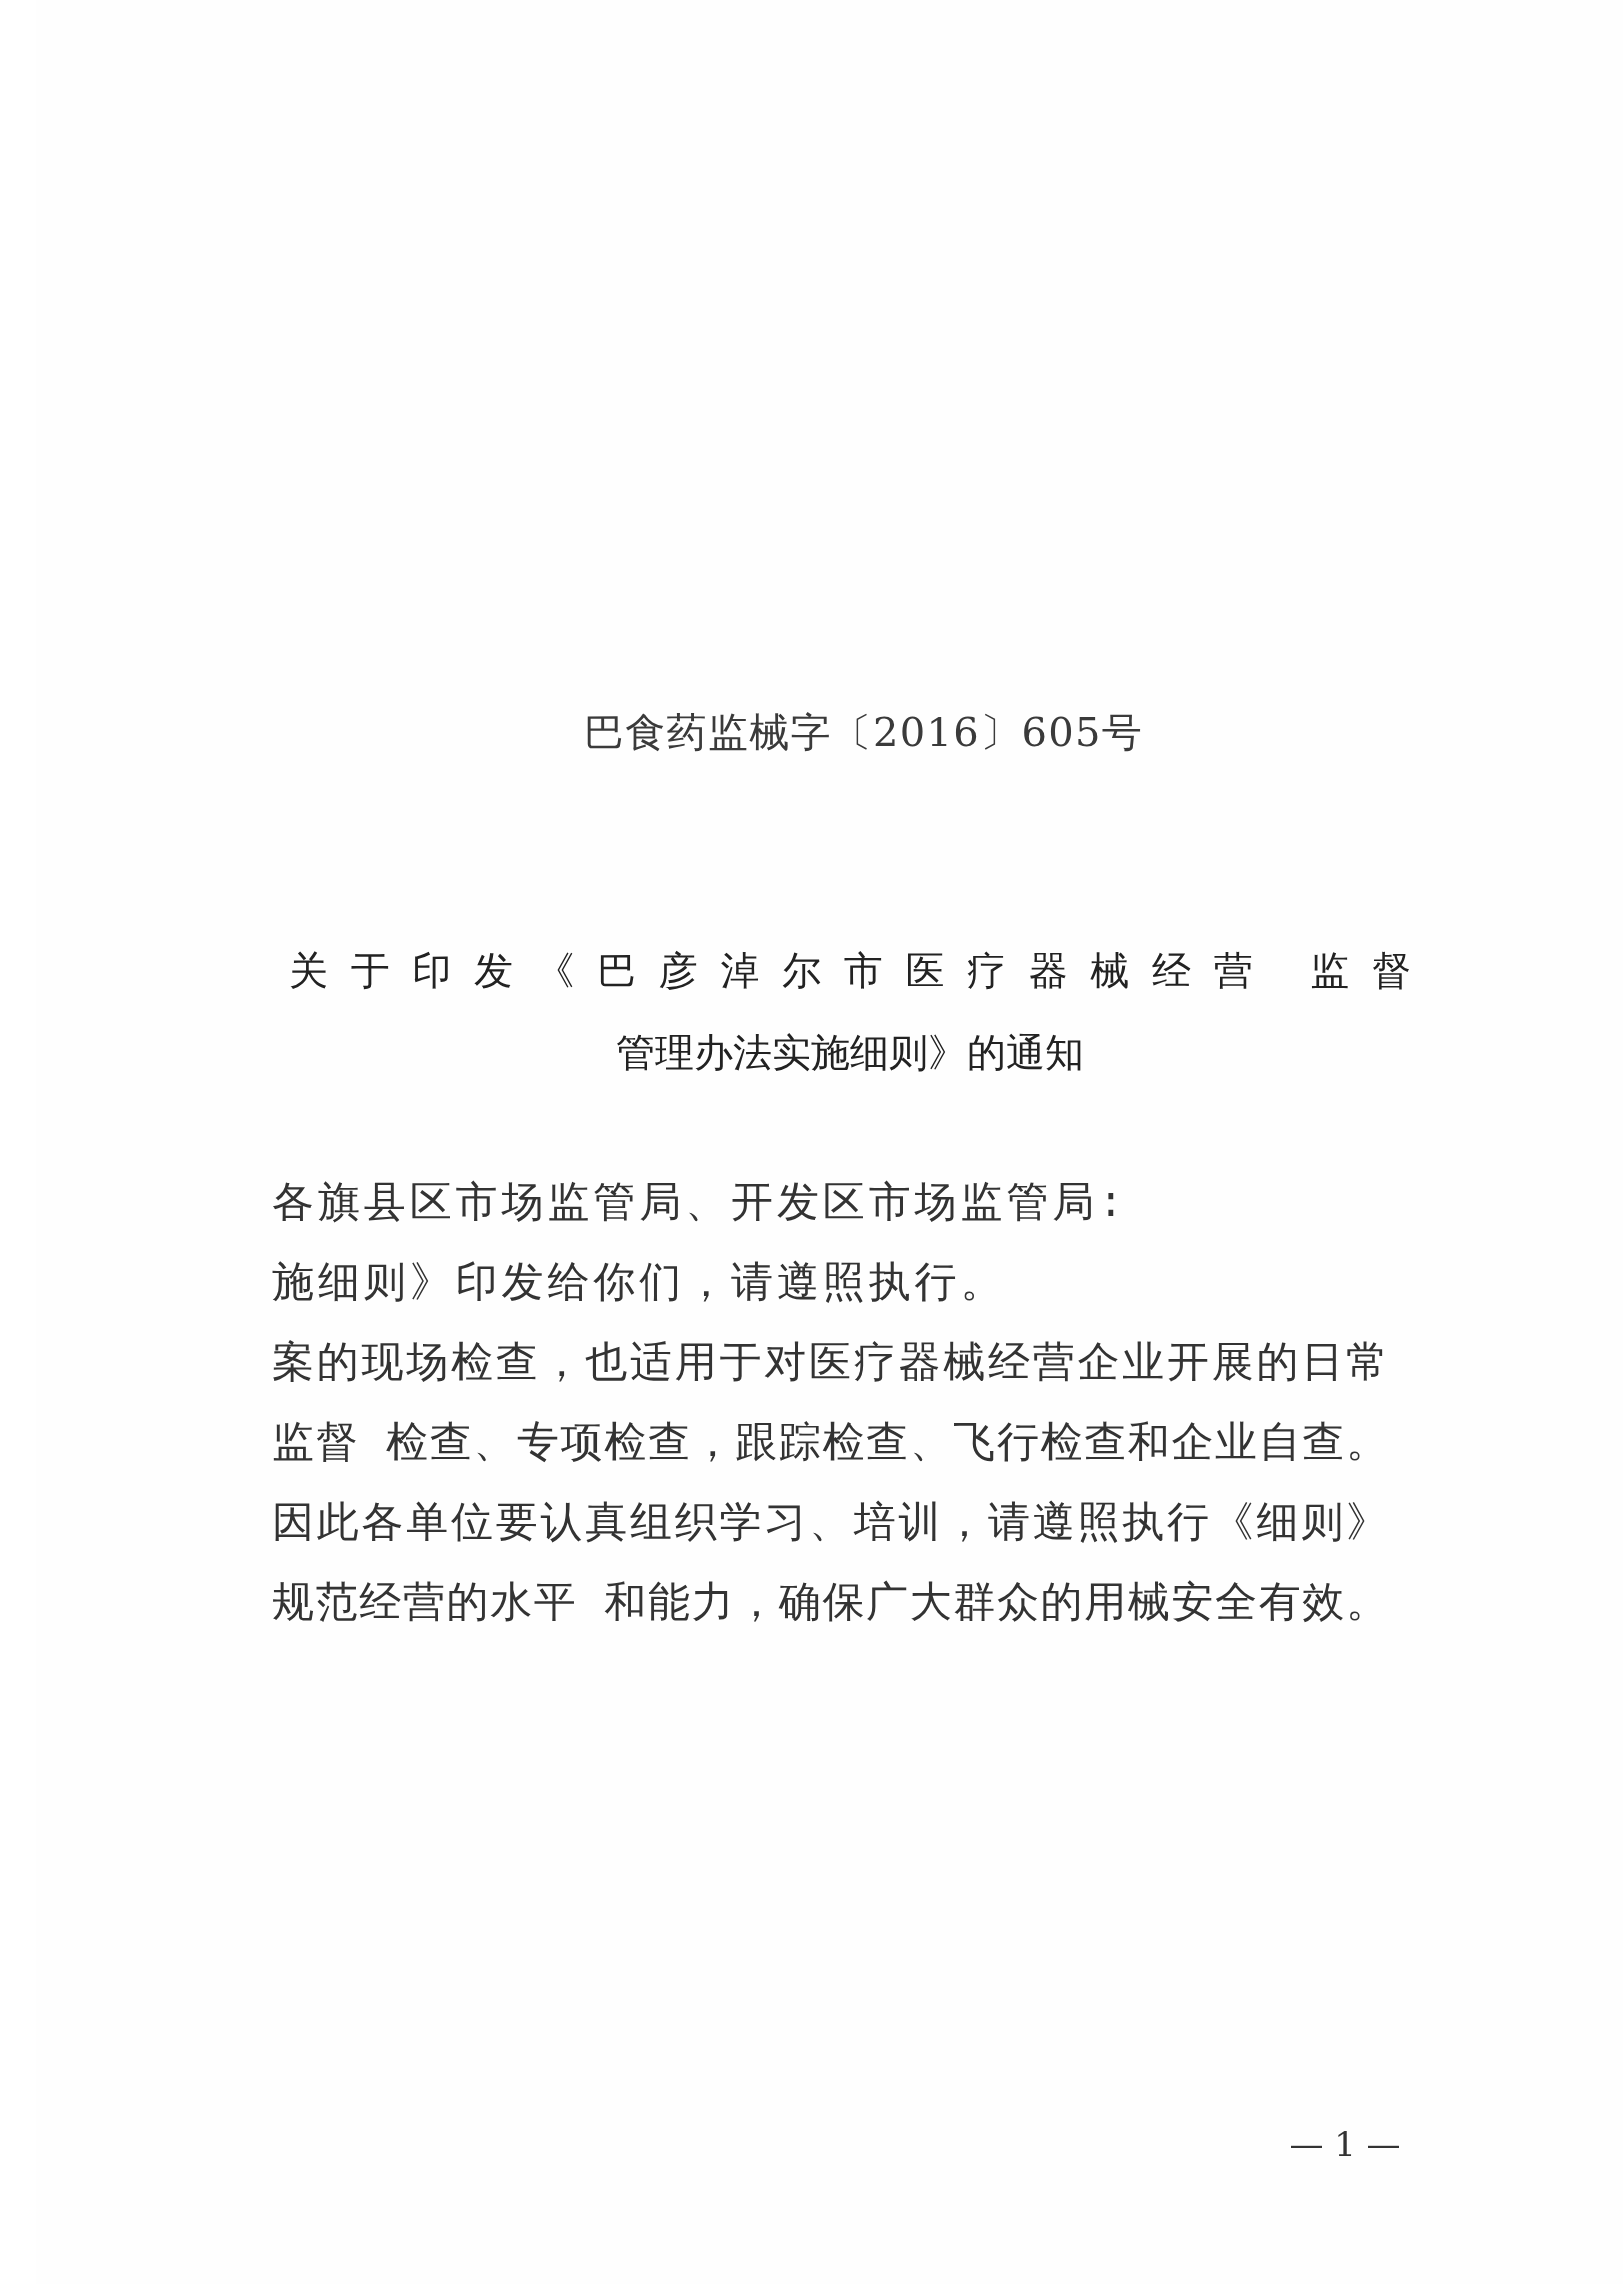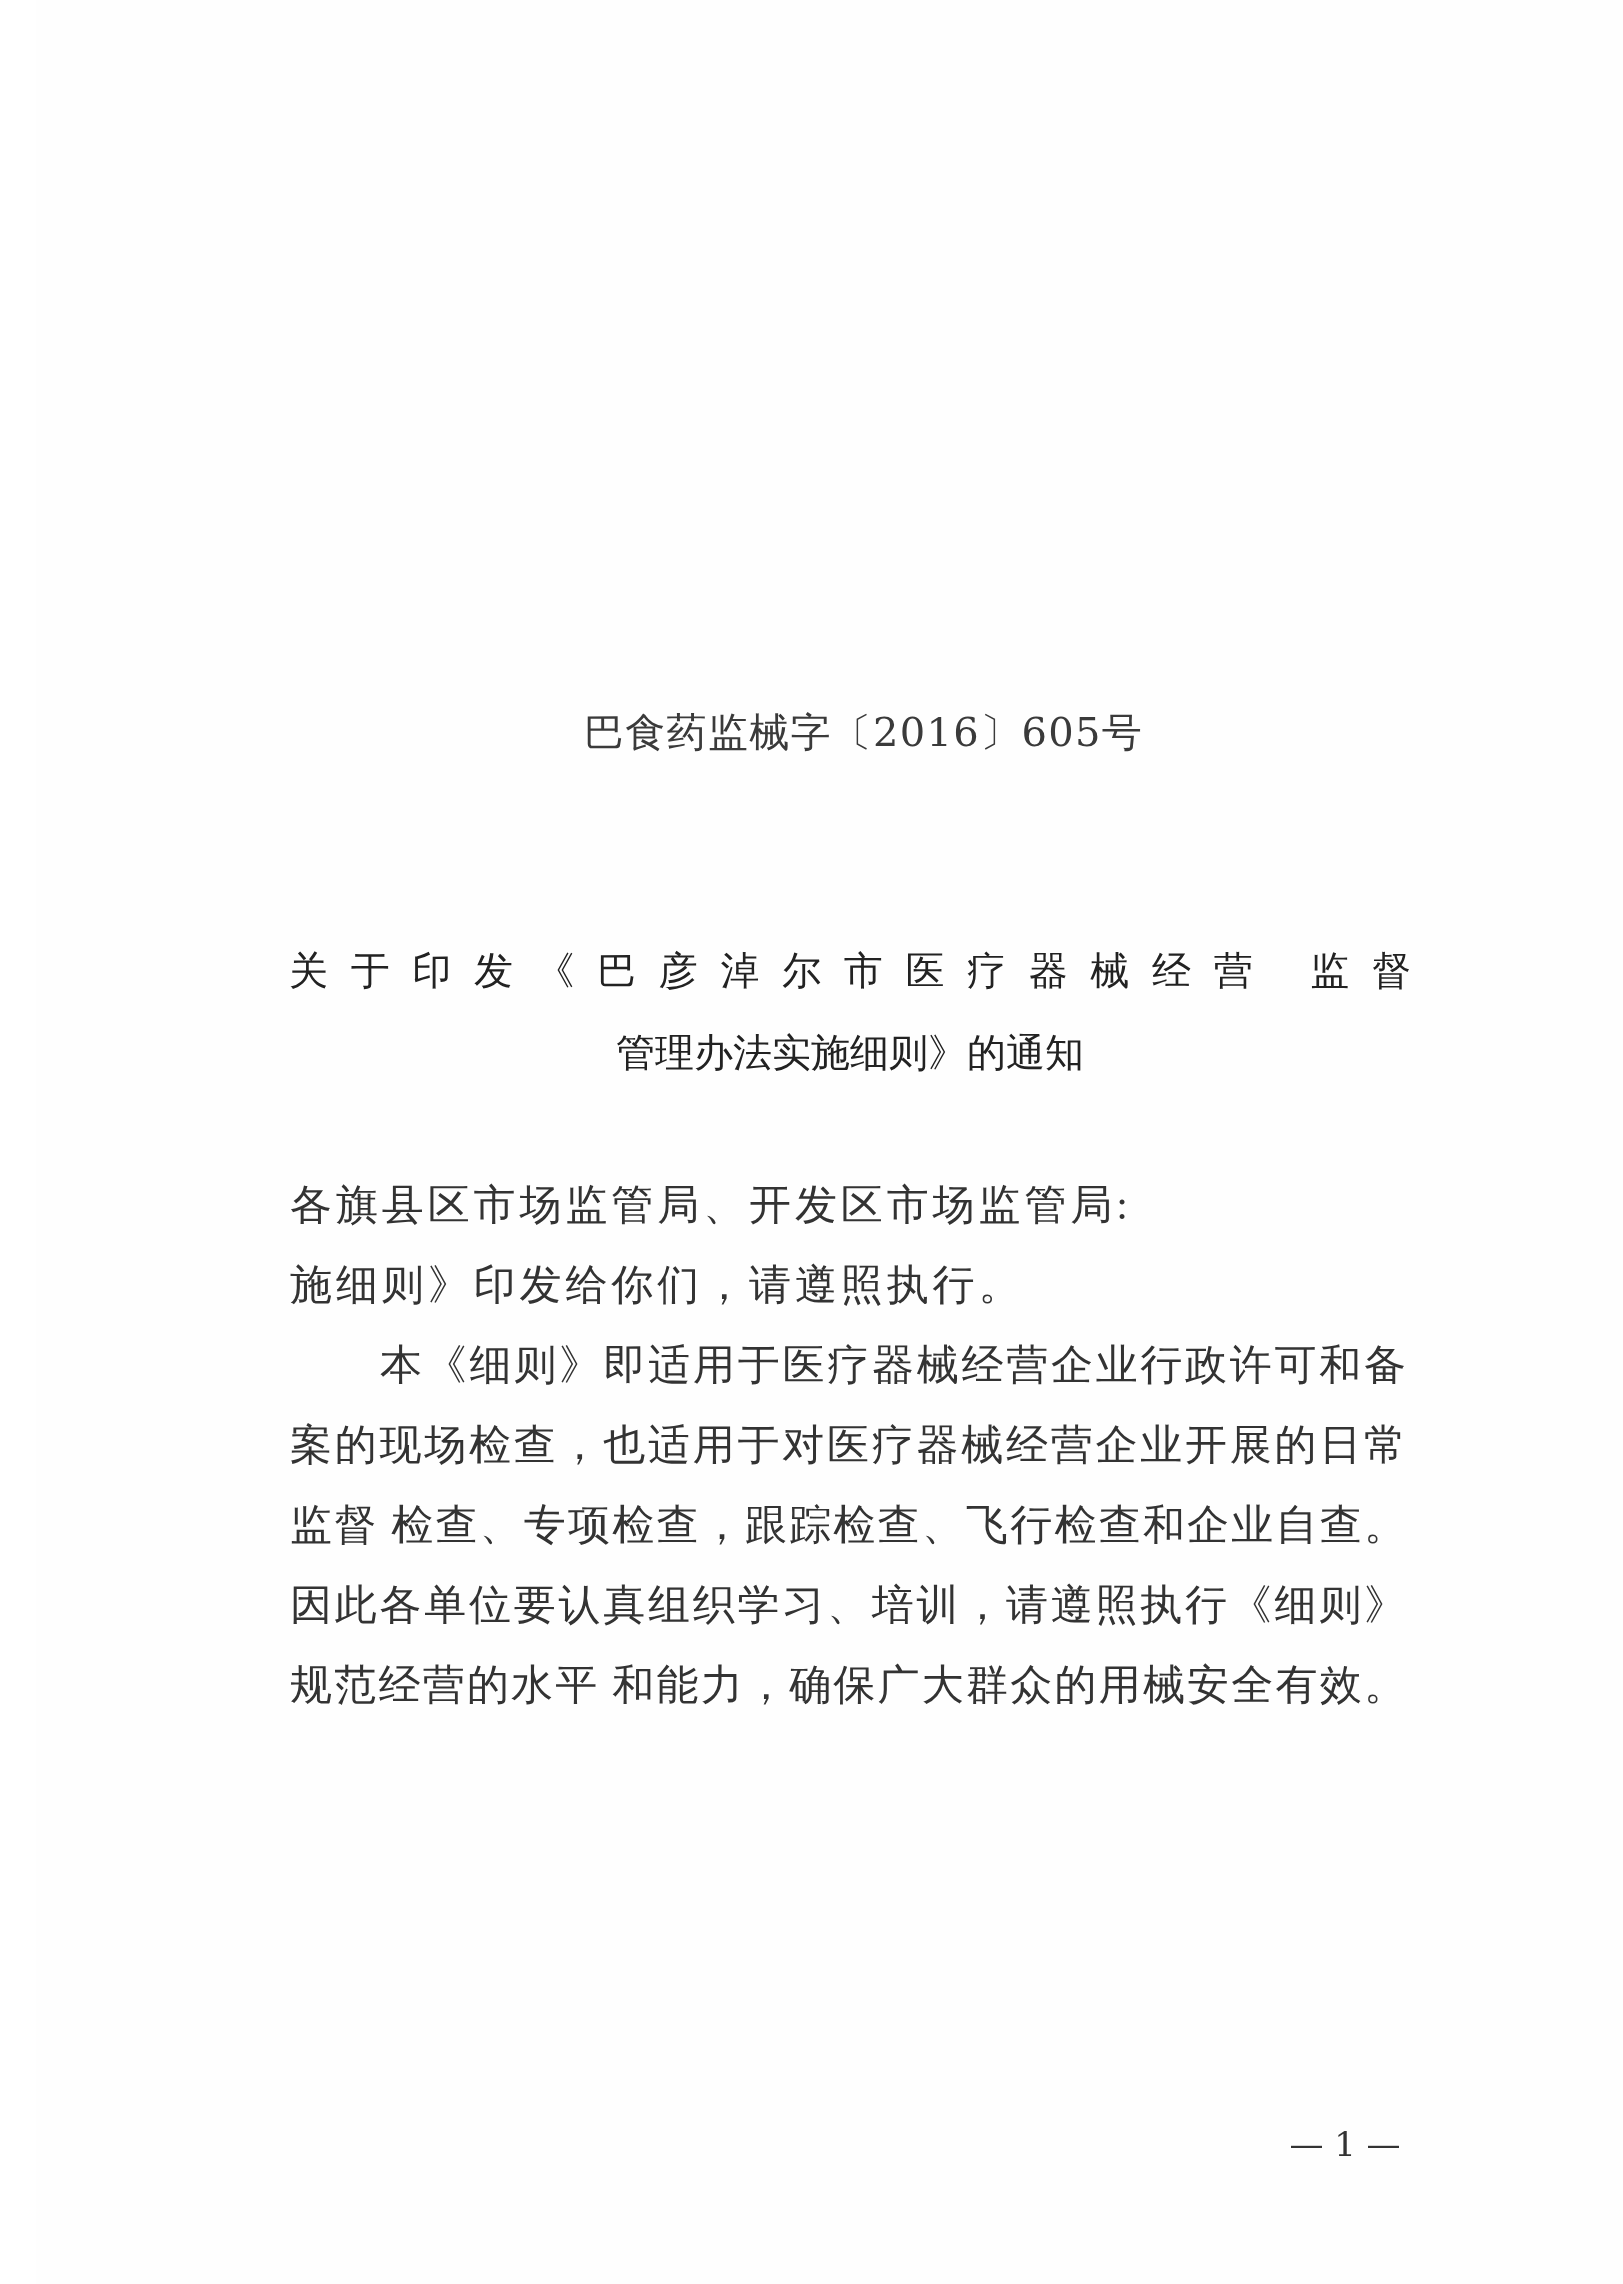--- a/index.html
+++ b/index.html
@@ -43,24 +43,24 @@
       height: 82px;
       white-space: nowrap;
       text-align: center;
     }
     .title-line.l1 {
       text-align: justify;
       text-align-last: justify;
     }
     .body-text {
       position: absolute;
-      left: 254px;
+      left: 236px;
       top: 1165px;
       width: 1116px;
-      font-family: Liberation Serif, serif;
+      font-family: Liberation Mono, monospace;
       color: #333333;
     }
     .line {
       display: block;
       font-size: 42px;
       line-height: 80px;
       height: 80px;
       white-space: nowrap;
       overflow: visible;
     }
@@ -98,21 +98,20 @@
   <div class="title">
     <span class="title-line l1">关于印发《巴彦淖尔市医疗器械经营 监督</span>
     <span class="title-line l2">管理办法实施细则》的通知</span>
   </div>
 
   <div class="body-text">
     <span class="line short">各旗县区市场监管局、开发区市场监管局:</span>
 
     <span class="line short">施细则》印发给你们，请遵照执行。</span>
 
-    <span class="line full indent">本《细则》即适用于医疗器械经营企业行政许可和备</span>
     <span class="line full">案的现场检查，也适用于对医疗器械经营企业开展的日常</span>
     <span class="line full">监督 检查、专项检查，跟踪检查、飞行检查和企业自查。</span>
     <span class="line full">因此各单位要认真组织学习、培训，请遵照执行《细则》</span>
     <span class="line full">规范经营的水平 和能力，确保广大群众的用械安全有效。</span>
   </div>
 
   <div class="page-number">— 1 —</div>
 
 </div>
 

